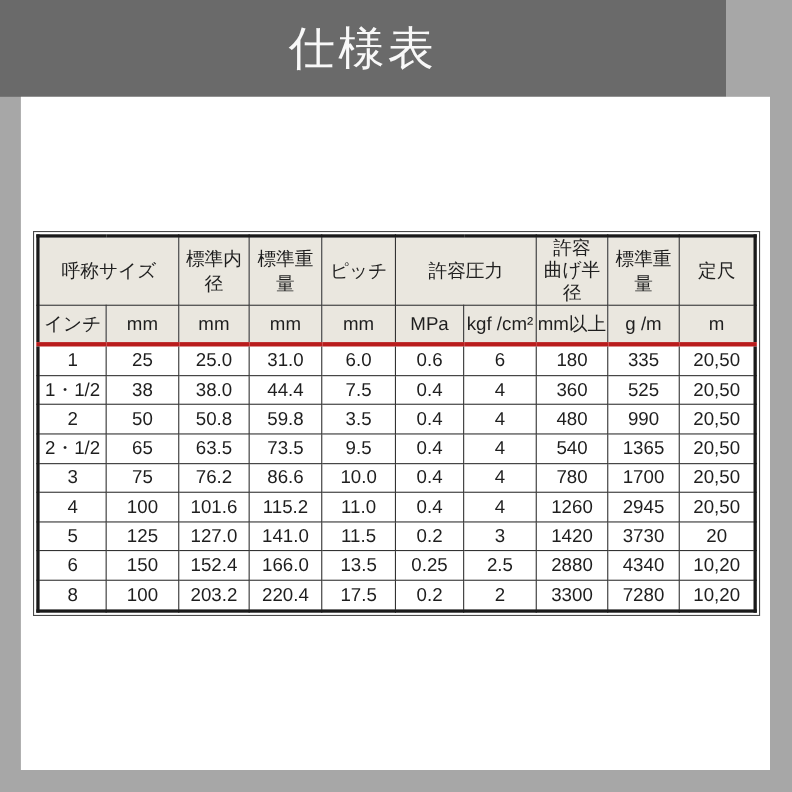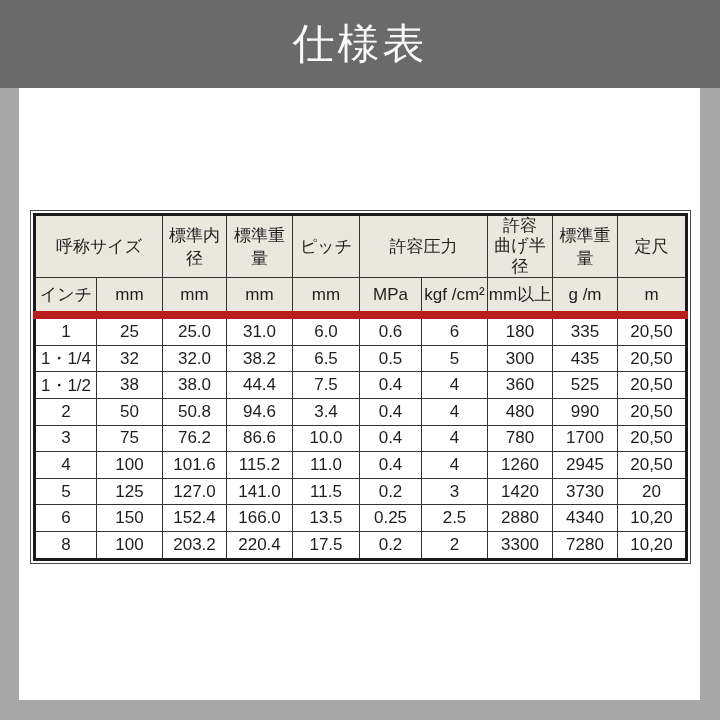--- a/index.html
+++ b/index.html
@@ -8,21 +8,21 @@
     width: 720px;
     height: 720px;
     background: #a7a7a7;
     font-family: "Liberation Sans", "DejaVu Sans", sans-serif;
     overflow: hidden;
     position: relative;
   }
   .topbar {
     position: absolute;
     top: 0; left: 0;
-    width: 720px; height: 88px;
+    width: 660px; height: 88px;
     background: #6a6a6a;
     display: flex;
     align-items: center;
     justify-content: center;
   }
   .page-title {
     color: #f8f8f8;
     font-size: 42px;
     letter-spacing: 3px;
   }
@@ -53,21 +53,21 @@
     padding: 0;
     overflow: hidden;
   }
   table.spec thead th {
     background: #eae7df;
     font-size: 17px;
   }
   tr.group-row th { height: 37px; }
   tr.unit-row th {
     height: 33px;
-    border-bottom: 8px solid #b91c1c;
+    border-bottom: 4px solid #b91c1c;
   }
   th.th-small {
     font-size: 13px;
     text-align: left;
     padding-left: 5px;
     white-space: pre-line;
     line-height: 1.2;
   }
   tbody td {
     background: #ffffff;
@@ -129,53 +129,53 @@
             <td>25.0</td>
             <td>31.0</td>
             <td>6.0</td>
             <td>0.6</td>
             <td>6</td>
             <td>180</td>
             <td>335</td>
             <td>20,50</td>
           </tr>
           <tr>
-            <td>1・1/4</td>
-            <td>32</td>
-            <td>32.0</td>
-            <td>38.2</td>
-            <td>6.5</td>
-            <td>0.5</td>
-            <td>5</td>
-            <td>300</td>
-            <td>435</td>
-            <td>20,50</td>
-          </tr>
-          <tr>
             <td>1・1/2</td>
             <td>38</td>
             <td>38.0</td>
             <td>44.4</td>
             <td>7.5</td>
             <td>0.4</td>
             <td>4</td>
             <td>360</td>
             <td>525</td>
             <td>20,50</td>
           </tr>
           <tr>
             <td>2</td>
             <td>50</td>
             <td>50.8</td>
-            <td>94.6</td>
-            <td>3.4</td>
+            <td>59.8</td>
+            <td>3.5</td>
             <td>0.4</td>
             <td>4</td>
             <td>480</td>
             <td>990</td>
+            <td>20,50</td>
+          </tr>
+          <tr>
+            <td>2・1/2</td>
+            <td>65</td>
+            <td>63.5</td>
+            <td>73.5</td>
+            <td>9.5</td>
+            <td>0.4</td>
+            <td>4</td>
+            <td>540</td>
+            <td>1365</td>
             <td>20,50</td>
           </tr>
           <tr>
             <td>3</td>
             <td>75</td>
             <td>76.2</td>
             <td>86.6</td>
             <td>10.0</td>
             <td>0.4</td>
             <td>4</td>

